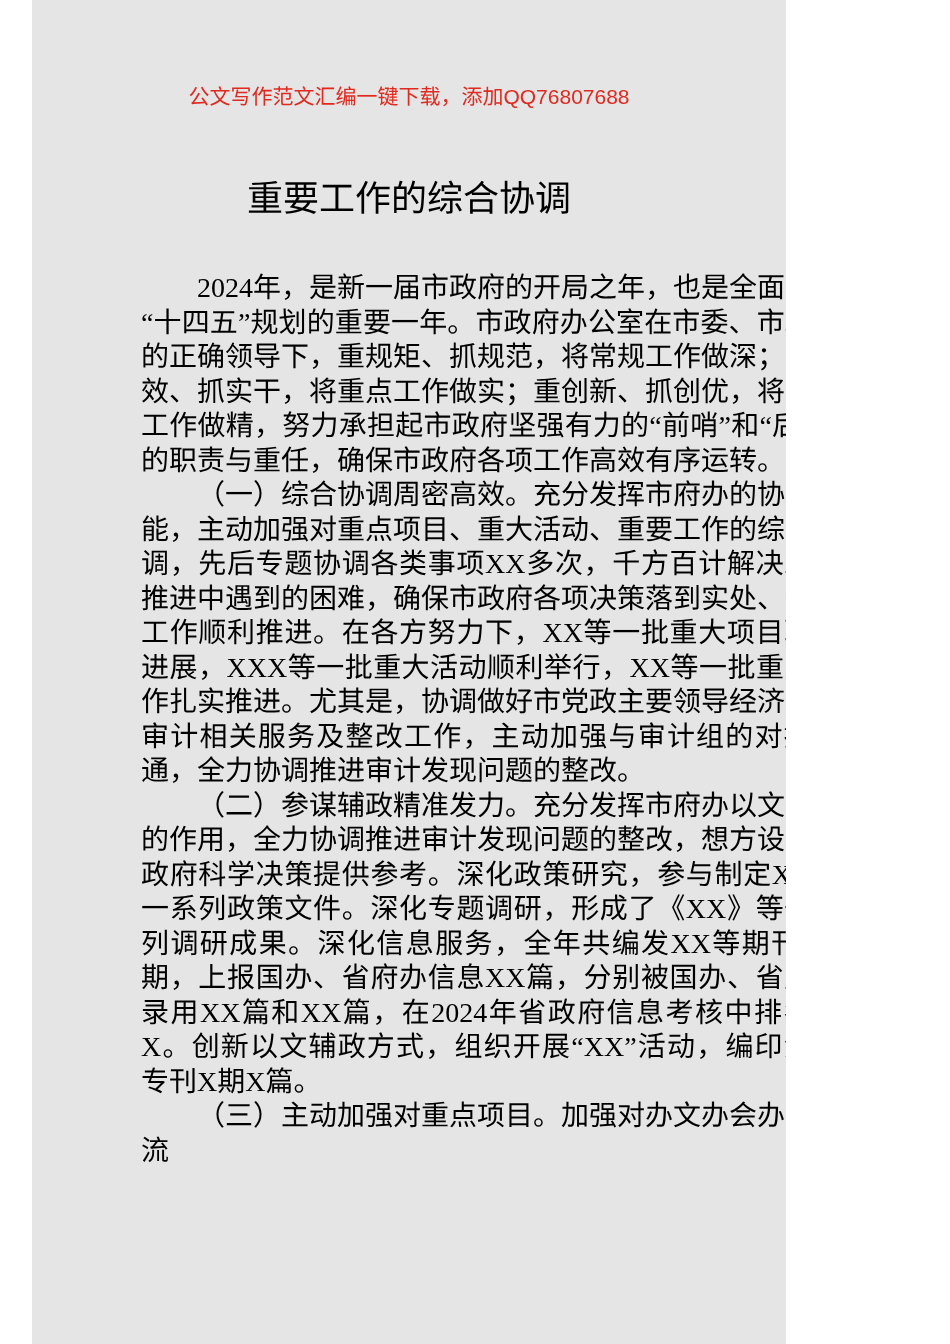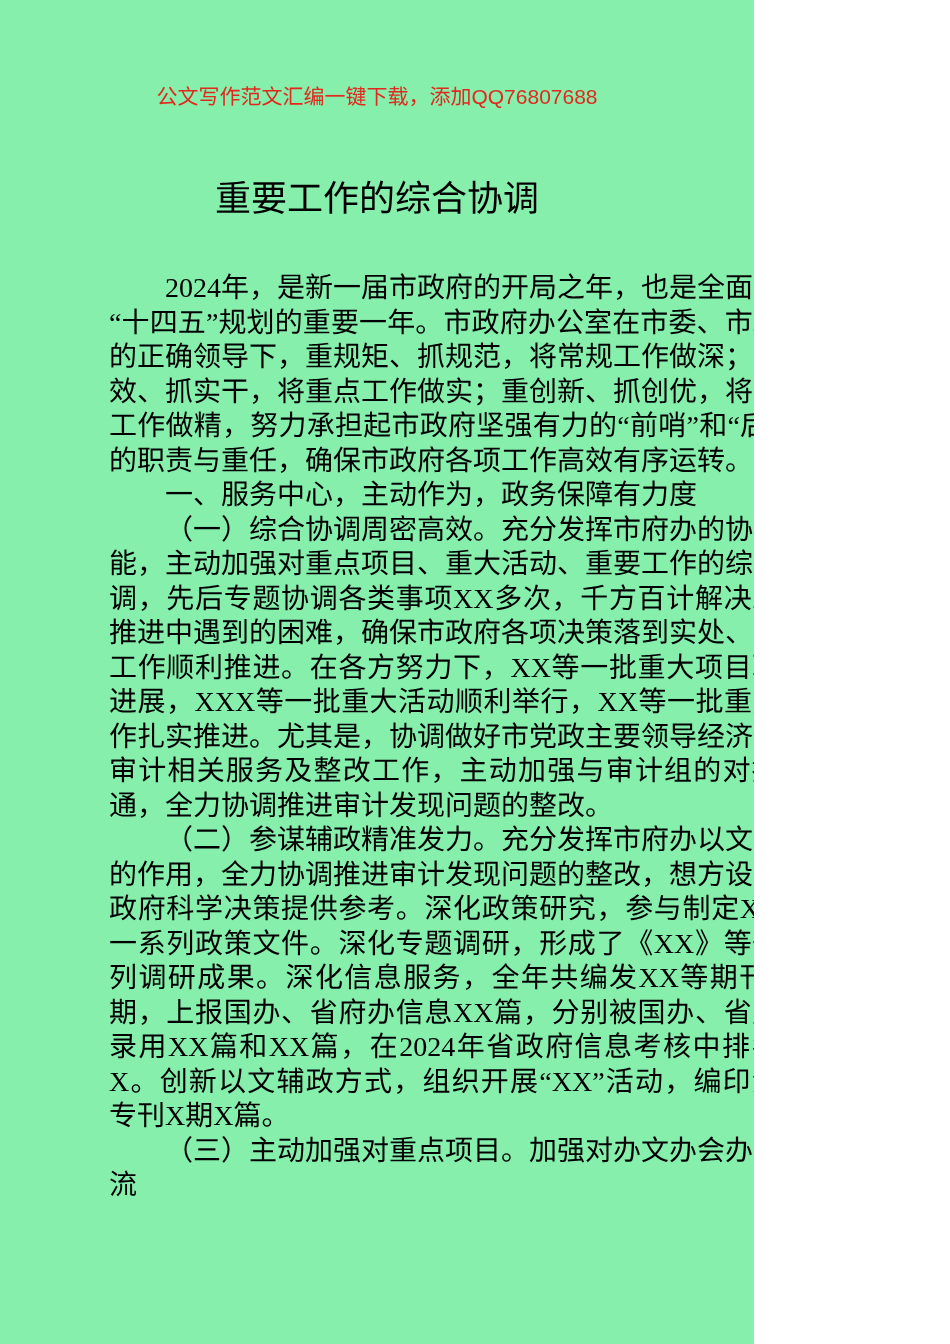--- a/index.html
+++ b/index.html
@@ -4,24 +4,25 @@
 <style>
   html, body {
     margin: 0;
     padding: 0;
     background: #ffffff;
   }
   .page {
     position: relative;
     width: 754px;
     height: 1344px;
-    background: #86efac;
+    background: #e5e5e5;
     overflow: hidden;
     font-family: "Liberation Serif", "DejaVu Serif", serif;
     color: #000000;
+    margin-left: 32px;
   }
   .promo {
     position: absolute;
     top: 84px;
     left: 0;
     right: 0;
     text-align: center;
     font-family: "Liberation Sans", "DejaVu Sans", sans-serif;
     font-size: 21px;
     line-height: 26px;
@@ -64,19 +65,18 @@
 <body>
 
 <div class="page">
 
   <div class="promo" style="color: rgb(224, 41, 31);">公文写作范文汇编一键下载，添加QQ76807688</div>
 
   <h1 class="doc-title">重要工作的综合协调</h1>
 
   <div class="doc-body">
     <p>2024年，是新一届市政府的开局之年，也是全面落实“十四五”规划的重要一年。市政府办公室在市委、市政府的正确领导下，重规矩、抓规范，将常规工作做深；重实效、抓实干，将重点工作做实；重创新、抓创优，将亮点工作做精，努力承担起市政府坚强有力的“前哨”和“后院”的职责与重任，确保市政府各项工作高效有序运转。</p>
-    <p class="section-heading">一、服务中心，主动作为，政务保障有力度</p>
     <p>（一）综合协调周密高效。充分发挥市府办的协调职能，主动加强对重点项目、重大活动、重要工作的综合协调，先后专题协调各类事项XX多次，千方百计解决工作推进中遇到的困难，确保市政府各项决策落到实处、各项工作顺利推进。在各方努力下，XX等一批重大项目取得进展，XXX等一批重大活动顺利举行，XX等一批重点工作扎实推进。尤其是，协调做好市党政主要领导经济责任审计相关服务及整改工作，主动加强与审计组的对接沟通，全力协调推进审计发现问题的整改。</p>
     <p>（二）参谋辅政精准发力。充分发挥市府办以文辅政的作用，全力协调推进审计发现问题的整改，想方设法为政府科学决策提供参考。深化政策研究，参与制定XX等一系列政策文件。深化专题调研，形成了《XX》等一系列调研成果。深化信息服务，全年共编发XX等期刊XX期，上报国办、省府办信息XX篇，分别被国办、省府办录用XX篇和XX篇，在2024年省政府信息考核中排名第X。创新以文辅政方式，组织开展“XX”活动，编印活动专刊X期X篇。</p>
     <p>（三）主动加强对重点项目。加强对办文办会办事全流</p>
   </div>
 
 </div>
 
 </body></html>

